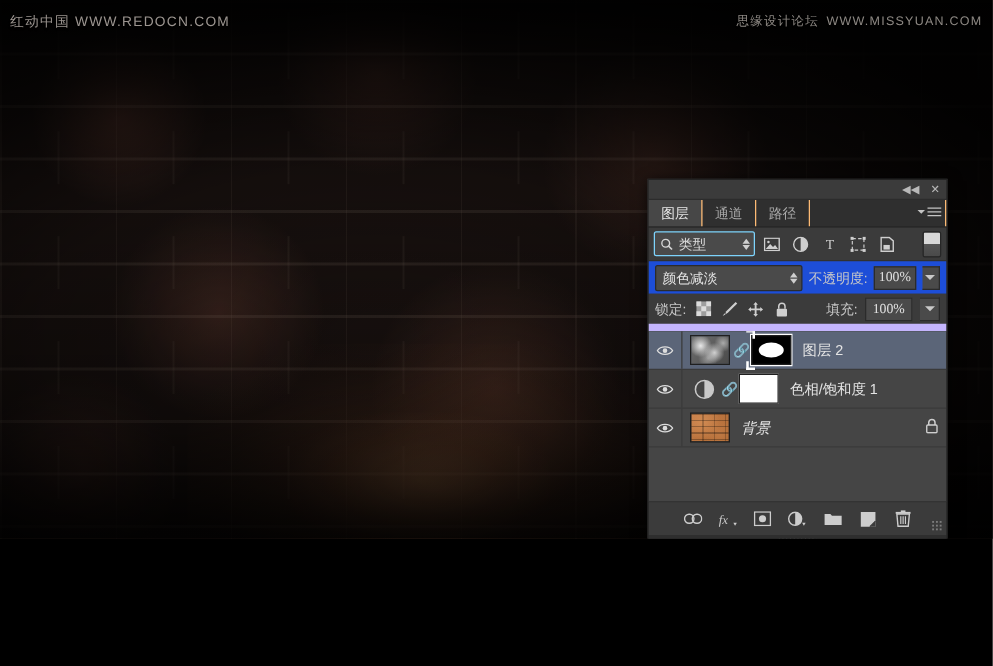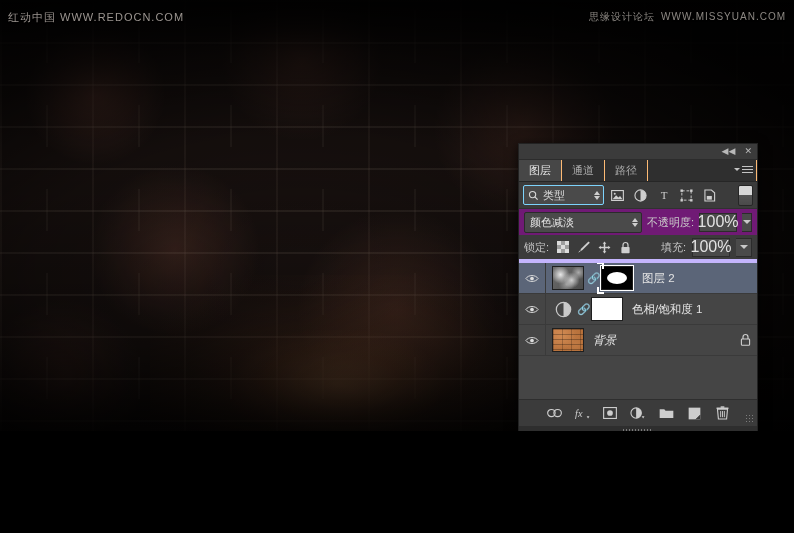--- a/index.html
+++ b/index.html
@@ -225,41 +225,42 @@
     background: linear-gradient(to bottom,#d8d8d8 0%,#d8d8d8 48%,#555 48%,#4a4a4a 100%);
     border-radius: 2px;
     cursor: pointer;
   }
 
   .moderow {
     height: 26px;
     display: flex; align-items: center;
     padding: 0 5px;
     gap: 5px;
-    background: #701a75;
+    background: #1d4ed8;
   }
   .blend-select {
     flex: 0 0 108px;
     height: 19px;
     background: #4a4a4a;
     border: 1px solid #2b2b2b;
     border-radius: 2px;
     display: flex; align-items: center;
     padding: 0 3px 0 5px;
     color: #e2e2e2;
     cursor: pointer;
   }
   .lbl-txt { color: #c8c8c8; font-size: 11px; white-space: nowrap; }
   .num-field {
     width: 36px; height: 17px;
     background: #4a4a4a;
     border: 1px solid #2b2b2b;
     display: flex; align-items: center; justify-content: center;
-    color: #e2e2e2; font-size: 16px;
+    color: #e2e2e2; font-size: 11px;
     cursor: text;
+    font-family: Liberation Serif, serif;
   }
   .drop-btn {
     width: 15px; height: 17px;
     background: #4a4a4a;
     border: 1px solid #2b2b2b;
     border-left: none;
     display: flex; align-items: center; justify-content: center;
     cursor: pointer;
   }
   .caret-dn {
@@ -268,21 +269,21 @@
     border-right: 4px solid transparent;
     border-top: 4px solid #c9c9c9;
   }
 
   .lockrow {
     height: 24px;
     display: flex; align-items: center;
     padding: 0 5px;
     gap: 6px;
     background: #3b3b3b;
-    border-bottom: 4px solid #c4b5fd;
+    border-bottom: 6px solid #c4b5fd;
   }
   .lock-ico {
     width: 15px; height: 15px;
     display: flex; align-items: center; justify-content: center;
     cursor: pointer;
   }
 
   
   .layerlist {
     background: #454545;

